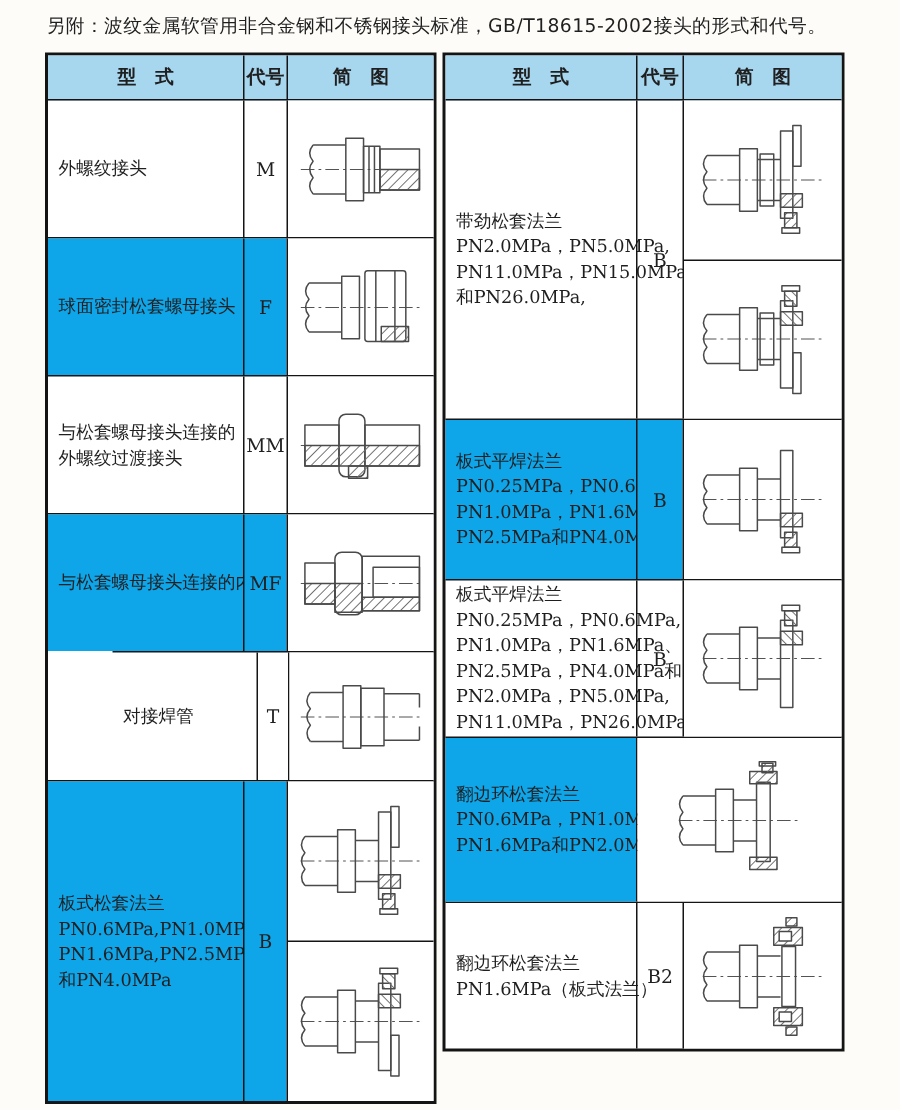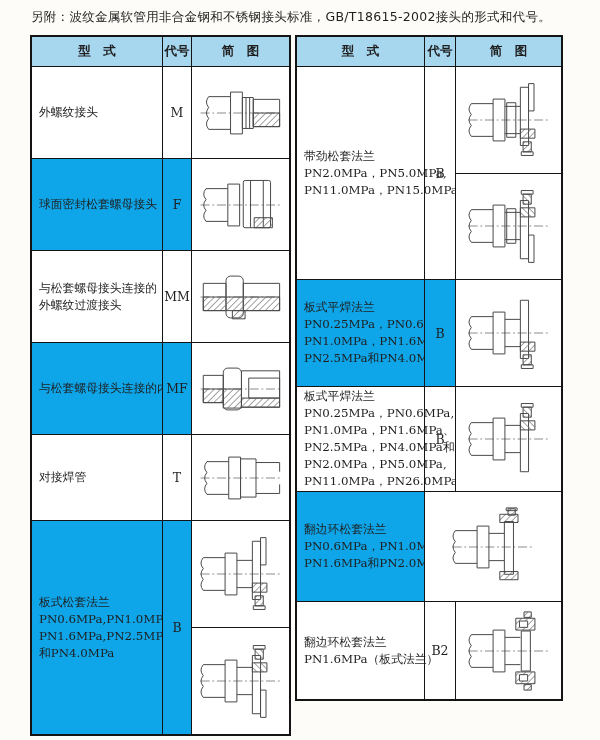--- a/index.html
+++ b/index.html
@@ -180,21 +180,21 @@
                     <rect x="50" y="24" width="42" height="40" rx="0"></rect>
                     <rect x="58" y="32" width="34" height="22" rx="0"></rect>
                     <rect x="8" y="44" width="22" height="15" fill="url(#hatch)"></rect>
                     <rect x="30" y="44" width="20" height="21" fill="url(#hatch)"></rect>
                     <rect x="50" y="54" width="42" height="10" fill="url(#hatch)"></rect>
                   </g>
                 </svg>
               </div>
             </div>
           </div>
-          <div class="row" style="height: 86px;">
+          <div class="row" style="height: 86px; margin-left: 43px;">
             <div class="cell type">
               <div>对接焊管</div>
             </div>
             <div class="cell code">
               <span>T</span>
             </div>
             <div class="cell diag">
               <div class="sub">
                 <svg viewBox="0 0 99 88" width="96" height="80" preserveAspectRatio="xMidYMid meet">
                   <g fill="none" stroke="#4a4a4a" stroke-width="1.1" stroke-linejoin="round">
@@ -272,20 +272,21 @@
         <div class="c h-type">型　式</div>
         <div class="c h-code">代号</div>
         <div class="c h-diag">简　图</div>
       </div>
       <div class="rows" id="rows-right">
           <div class="row" style="height: 212px;">
             <div class="cell type">
               <div>带劲松套法兰</div>
               <div>PN2.0MPa，PN5.0MPa,</div>
               <div>PN11.0MPa，PN15.0MPa,</div>
+              <div>和PN26.0MPa,</div>
             </div>
             <div class="cell code">
               <span>B</span>
             </div>
             <div class="cell diag">
               <div class="sub">
                 <svg viewBox="0 0 99 88" width="96" height="80" preserveAspectRatio="xMidYMid meet">
                   <g fill="none" stroke="#4a4a4a" stroke-width="1.1" stroke-linejoin="round">
                     <line x1="5" y1="44" x2="95" y2="44" stroke-width="0.7" stroke-dasharray="10 3 2 3"></line>
                     <path d="M 8 26 q -5 6 0 12 q -5 6 0 12 q -5 6 0 12"></path>

